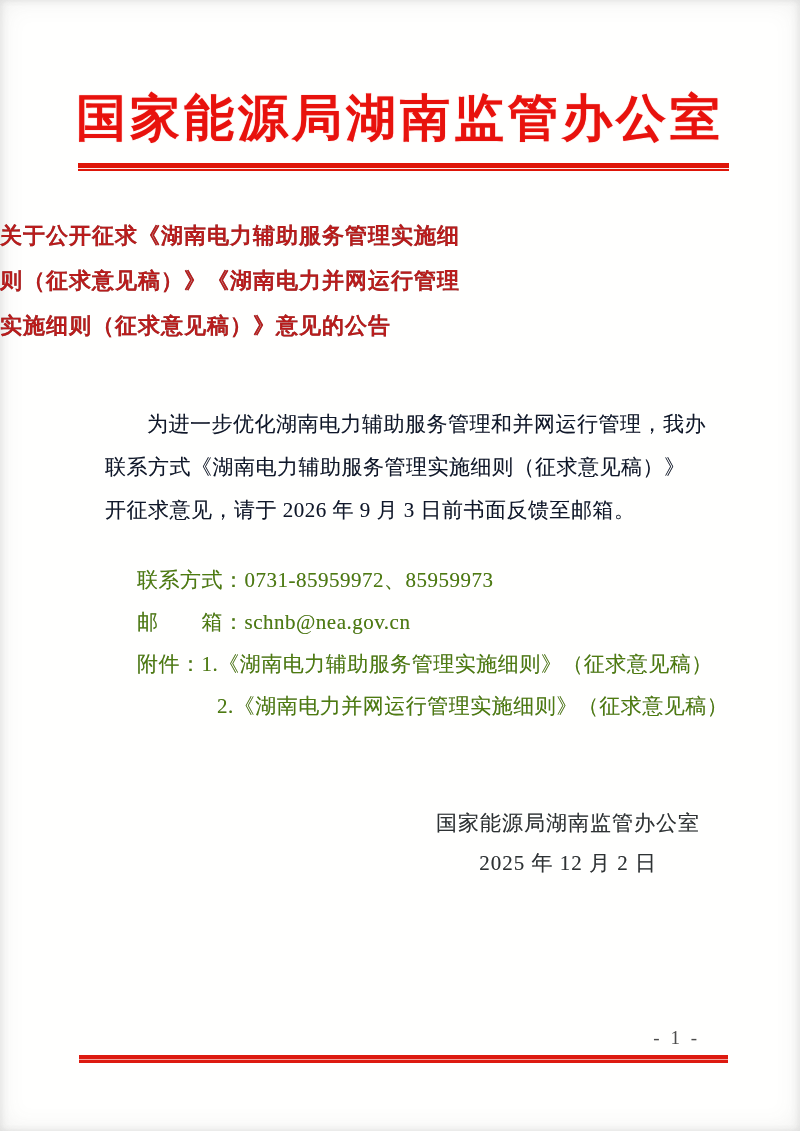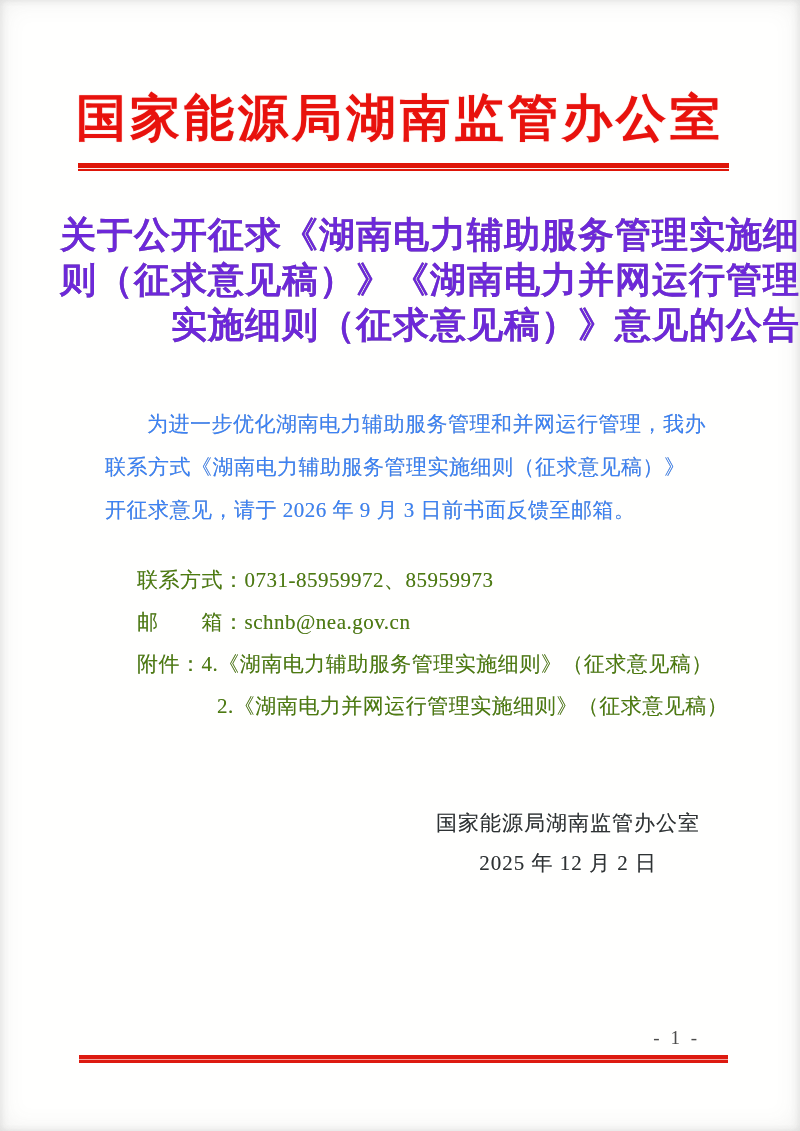--- a/index.html
+++ b/index.html
@@ -31,32 +31,32 @@
   .double-rule { font-size: 0; }
   .double-rule .bar-thick { height: 5px; background: #de1508; }
   .double-rule .bar-gap   { height: 1px; background: #fce8e6; }
   .double-rule .bar-thin  { height: 2px; background: #de1508; }
   .header-rule { margin: 15px 0 0 78px; width: 651px; }
 
   
   .doc-title { margin-top: 42px; }
   .t-line {
     display: block;
-    text-align: right;
-    font-size: 36px;
+    text-align: left;
+    font-size: 22px;
     line-height: 45px;
     font-weight: 700;
     letter-spacing: 1px;
-    color: #6d28d9;
+    color: #b91c1c;
     white-space: nowrap;
     text-shadow: 0 0 0.5px rgba(20,20,20,0.5);
   }
 
   
-  .body-par { margin: 55px 0 0 105px; width: 612px; color: #3b82f6; }
+  .body-par { margin: 55px 0 0 105px; width: 612px; color: #0f172a; }
   .b-line {
     font-size: 21px;
     line-height: 43px;
     white-space: nowrap;
     letter-spacing: 0.5px;
     text-shadow: 0 0 0.5px rgba(50,54,58,0.4);
   }
   .b-line.indent { text-indent: 42px; }
 
   
@@ -131,21 +131,21 @@
   </div>
 
   <div class="contact">
     <div class="c-line">
       <span>联系方式：</span><span>0731-85959972、85959973</span>
     </div>
     <div class="c-line">
       <span>邮　　箱：</span><span>schnb@nea.gov.cn</span>
     </div>
     <div class="c-line">
-      <span>附件：</span><span>4.《湖南电力辅助服务管理实施细则》（征求意见稿）</span>
+      <span>附件：</span><span>1.《湖南电力辅助服务管理实施细则》（征求意见稿）</span>
     </div>
     <div class="c-line attach2">
       <span>2.《湖南电力并网运行管理实施细则》（征求意见稿）</span>
     </div>
   </div>
 
   <div class="signature">
     <div class="s-line">国家能源局湖南监管办公室</div>
     <div class="s-line">2025 年 12 月 2 日</div>
   </div>

